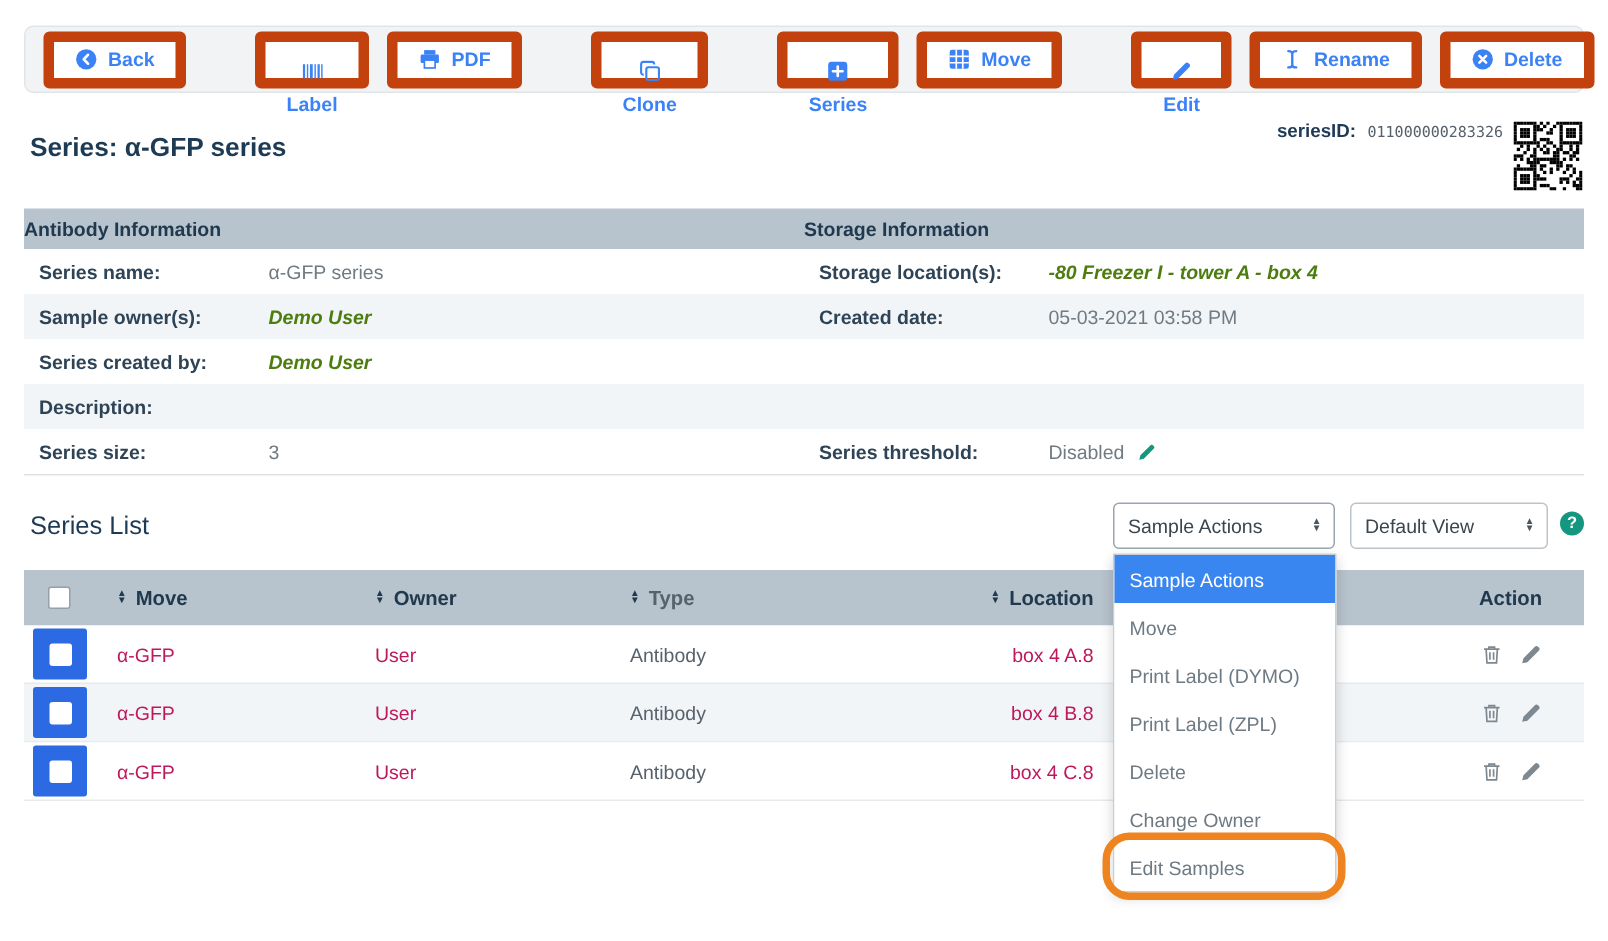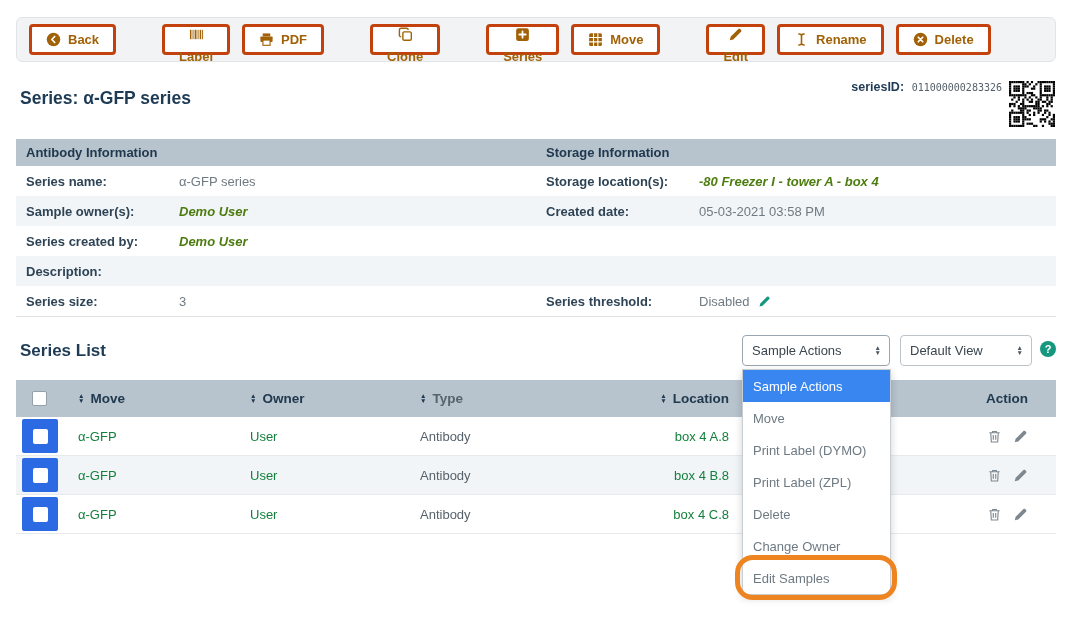--- a/index.html
+++ b/index.html
@@ -8,49 +8,49 @@
     position: relative; background:#fff; overflow:hidden;
     font-family:"Liberation Sans", sans-serif; font-size:13px; color:#33424f;
   }
   .abs { position:absolute; }
 
   
   .toolbar { left:16px; top:17px; width:1040px; height:45px; background:#f1f3f4;
     border:1px solid #e2e5e8; border-radius:6px; display:flex; align-items:center;
     padding:0 12px; gap:12px; }
   .tb-btn { display:flex; align-items:center; gap:7px; background:#fff;
-    border:3px solid #c2410c; border-radius:4px; height:31px; padding:0 14px;
-    color:#a16207; font-weight:bold; font-size:13px; cursor:pointer;
+    border:7px solid #c2410c; border-radius:4px; height:31px; padding:12px 14px;
+    color:#3b82f6; font-weight:bold; font-size:13px; cursor:pointer;
     font-family:"Liberation Sans", sans-serif; }
   .tb-btn.gap { margin-left:34px;flex-direction:column; }
   .tb-btn .ic { display:flex; }
   .tb-btn svg { width:15px; height:15px; }
 
   
   .page-title { left:20px; top:88px; font-size:17.5px; font-weight:bold; color:#1e3b55; }
   .series-id { top:79px; right:70px; text-align:right; white-space:nowrap; }
   .series-id .sid-label { font-size:12.5px; font-weight:bold; color:#1e3b55; }
   .series-id .sid-value { font-family:"DejaVu Sans Mono", monospace; font-size:10px; color:#55606a; margin-left:4px; }
   .qr { right:17px; top:81px; width:46px; height:46px; background:#fff; }
 
   
   .info-table { left:16px; top:139px; width:1040px; border-bottom:1px solid #dfe3e6; }
   .info-header { display:flex; height:27px; background:#b7c3cd; align-items:center; }
-  .ih-cell { width:50%; padding-left:10px; font-weight:bold; color:#21394e; font-size:13px; }
+  .ih-cell { width:50%; font-weight:bold; color:#21394e; font-size:13px; }
   .info-row { display:flex; height:30px; align-items:center; }
   .info-row.alt { background:#f2f5f7; }
   .half { width:50%; display:flex; align-items:center; }
   .ilabel { width:163px; padding-left:10px; font-weight:bold; color:#2e4456; font-size:13px; flex:none; }
   .ivalue { font-size:13px; color:#6f7a82; display:flex; align-items:center; gap:8px; }
   .link { color:#4d7c0f; font-weight:bold; cursor:pointer;font-style:italic; }
   .mini-pencil { display:flex; cursor:pointer; color:#14977e; }
   .mini-pencil svg { width:13px; height:13px; }
 
   
-  .section-title { left:20px; top:341px; font-size:17px; font-weight:bold; color:#1e3b55; }
+  .section-title { left:20px; top:341px; font-size:17px; font-weight:normal; color:#1e3b55; }
   .select { background:#fff; border:1px solid #bcc4ca; border-radius:4px; height:31px;
     display:flex; align-items:center; justify-content:space-between; padding:0 8px 0 9px;
     font-size:13px; color:#3a454e; cursor:pointer; }
   .sel-actions { left:742px; top:335px; width:148px; border-color:#9aa6af; }
   .sel-view { left:900px; top:335px; width:132px; }
   .updown { display:flex; flex-direction:column; line-height:0.62; font-size:6.5px; color:#4a555e; }
   .sort { display:flex; flex-direction:column; line-height:0.62; font-size:6.5px; color:#21394e; margin-right:6px; }
   .help { left:1040px; top:341px; width:16px; height:16px; border-radius:50%; background:#14977e;
     color:#fff; font-size:11px; font-weight:bold; display:flex; align-items:center; justify-content:center; cursor:pointer; }
 
@@ -65,21 +65,21 @@
   .c-name { width:172px; }
   .c-owner { width:170px; }
   .c-type { width:165px; color:#57626b; }
   .c-loc { width:160px;justify-content:flex-end; }
   .lt-spacer { flex:1; }
   .c-action { width:100px; justify-content:center; padding-right:14px; gap:11px; }
   .cbx { width:15px; height:15px; background:#fff; border:1px solid #94a0aa; border-radius:2px; display:inline-block; cursor:pointer; }
   .cbwrap { width:46px; padding:2px 4px 2px 6px; display:flex; }
   .bluebox { background:#2b6ae3; flex:1; display:flex; align-items:center; justify-content:center; border-radius:2px; }
   .bluebox .cbx { border:none; }
-  .tlink { color:#15803d; cursor:pointer; }
+  .tlink { color:#be185d; cursor:pointer; }
   .act { display:flex; color:#7e8890; cursor:pointer; }
   .act svg { width:15px; height:15px; }
 
   
   .menu { left:742px; top:369px; width:149px; background:#fff; border:1px solid #c9ced3;
     box-shadow:0 3px 8px rgba(0,0,0,0.18); z-index:5; }
   .menu-item { height:32px; display:flex; align-items:center; padding-left:10px;
     font-size:13px; color:#6e7a83; cursor:pointer; background:#fff; }
   .menu-item.selected { background:#3a86f0; color:#fff; }
   .annotation-ring { left:735px; top:555px; width:162px; height:45px; border:5px solid #ee8420;

